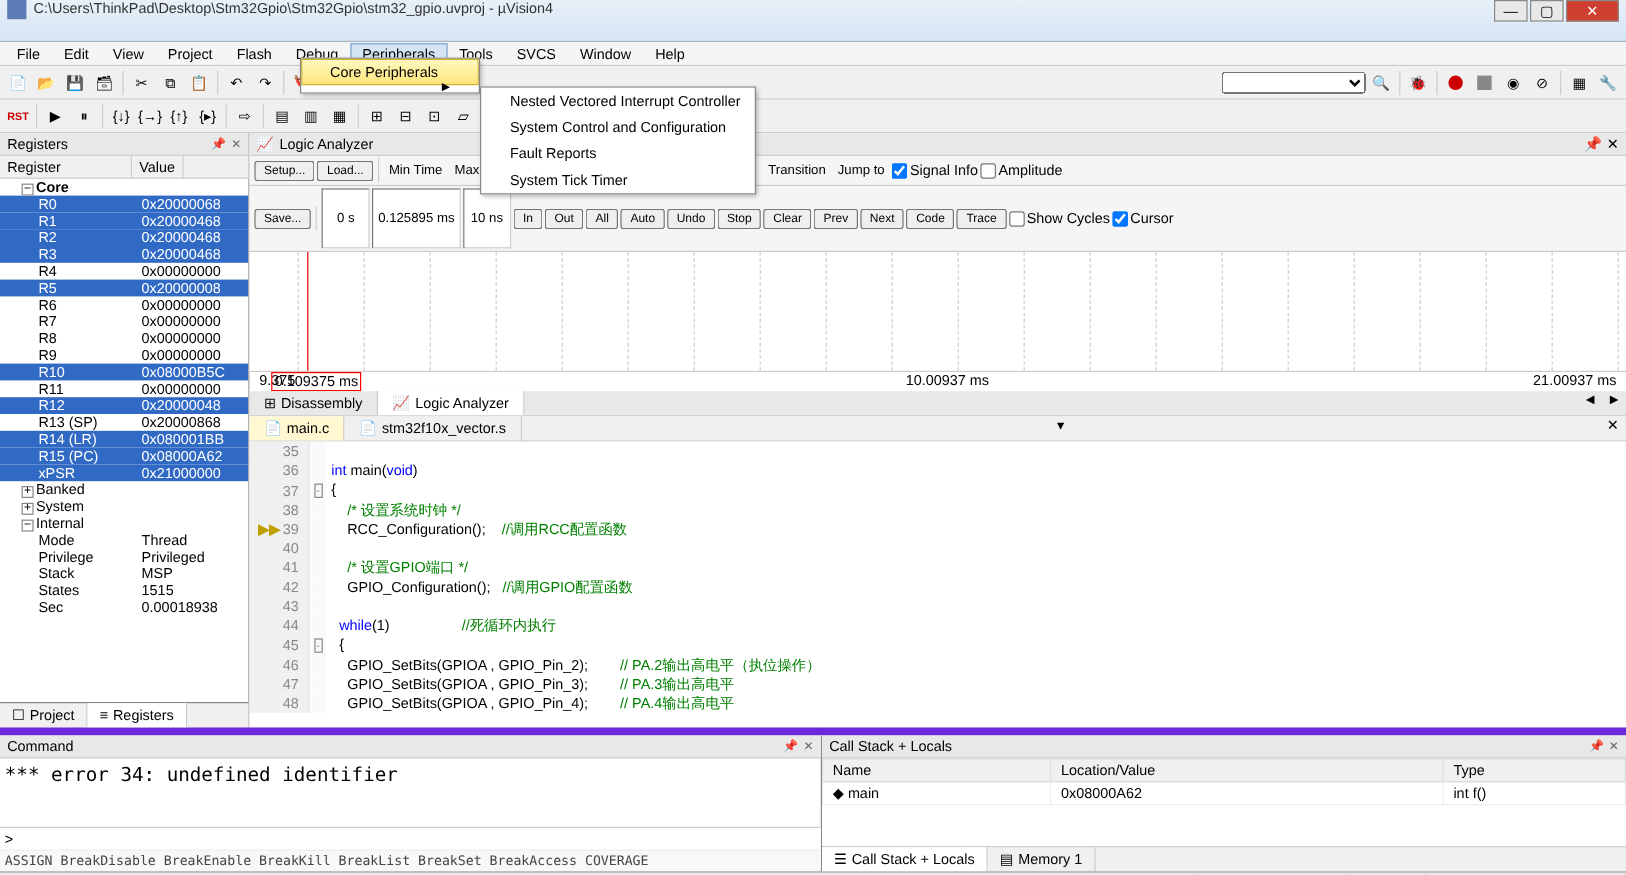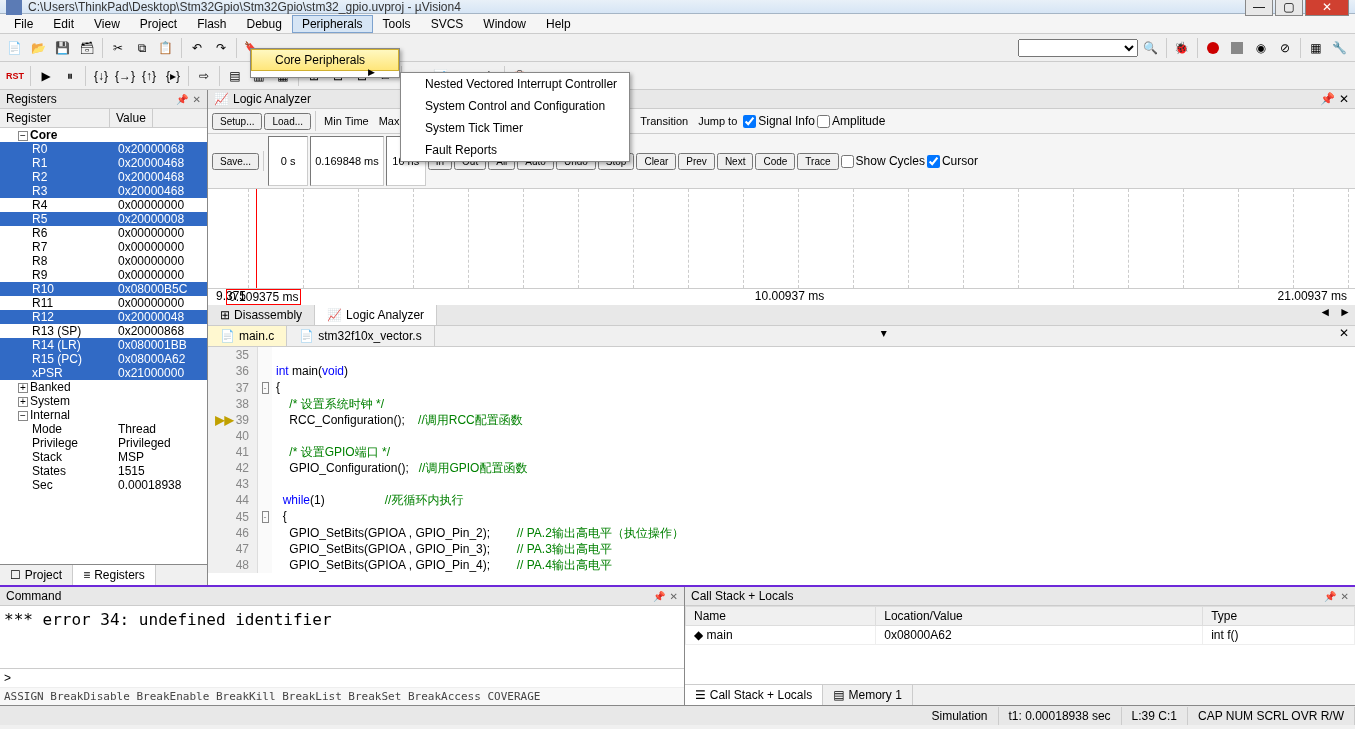--- a/index.html
+++ b/index.html
@@ -1,17 +1,17 @@
 <!DOCTYPE html>
 <html><head>
 <meta charset="utf-8">
 <style>
 * { box-sizing: border-box; margin: 0; padding: 0; font-family: "Segoe UI", Tahoma, sans-serif; font-size: 12px; }
 body { background: #f0f0f0; overflow: hidden; width: 1355px; height: 729px; }
-.titlebar { height: 14px; background: linear-gradient(#e8f0f8, #d6e5f5); display: flex; align-items: center; padding: 0 6px; border-bottom: 1px solid #a5b5c5; }
+.titlebar { height: 35px; background: linear-gradient(#e8f0f8, #d6e5f5); display: flex; align-items: flex-start; padding: 0 6px; border-bottom: 1px solid #a5b5c5; }
 .titlebar .icon { width: 16px; height: 16px; background: #5b7bb5; margin-right: 6px; }
 .titlebar .title { flex: 1; color: #333; }
 .titlebar .winbtn { width: 28px; height: 18px; margin-left: 2px; border: 1px solid #888; background: #e8e8e8; display: flex; align-items: center; justify-content: center; }
 .titlebar .close { background: #d04030; color: #fff; width: 44px; }
 
 .menubar { height: 20px; background: #f5f5f5; display: flex; align-items: center; border-bottom: 1px solid #ccc; padding: 0 4px; }
 .menubar .mi { padding: 2px 10px; cursor: pointer; }
 .menubar .mi.open { background: #d6e5f5; border: 1px solid #7da2ce; padding: 1px 9px; }
 
 .toolbar { height: 28px; background: #f0f0f0; display: flex; align-items: center; border-bottom: 1px solid #ccc; padding: 0 4px; gap: 2px; }
@@ -64,21 +64,21 @@
 
 .editor { flex: 1; overflow: auto; font-family: Consolas, "Courier New", monospace; font-size: 13px; background: #fff; position: relative; }
 .eline { display: flex; line-height: 16px; white-space: pre; }
 .eline .gutter { width: 50px; text-align: right; padding-right: 8px; background: #f0f0f0; color: #888; border-right: 1px solid #ddd; display: flex; justify-content: flex-end; align-items: center; gap: 2px; }
 .eline .fold { width: 14px; text-align: center; color: #888; background: #fafafa; }
 .eline .code { padding-left: 4px; }
 .kw { color: #0000ff; }
 .cm { color: #008000; }
 .arrow { color: #c0a000; font-weight: bold; }
 
-.botrow { display: flex; height: 120px; border-top: 2px solid #6d28d9; justify-content: center; }
+.botrow { display: flex; height: 120px; border-top: 7px solid #6d28d9; justify-content: center; }
 .cmdpane { flex: 1; display: flex; flex-direction: column; border-right: 1px solid #888; background: #fff; }
 .cmdout { flex: 1; font-family: Consolas, monospace; font-size: 16px; padding: 4px; overflow: auto; }
 .cmdin { display: flex; border-top: 1px solid #ccc; }
 .cmdin .prompt { padding: 2px 4px; }
 .cmdin input { flex: 1; border: none; font-family: Consolas, monospace; font-size: 12px; padding: 2px; }
 .cmdhint { font-family: Consolas, monospace; font-size: 11px; padding: 2px 4px; color: #444; background: #f8f8f8; border-top: 1px solid #eee; white-space: nowrap; overflow: hidden; }
 
 .callpane { width: 670px; display: flex; flex-direction: column; background: #fff; }
 .calltbl { width: 100%; border-collapse: collapse; }
 .calltbl th { text-align: left; background: #f0f0f0; padding: 2px 8px; border: 1px solid #ddd; font-weight: normal; }
@@ -121,22 +121,22 @@
     <div class="mi">Help</div>
   </div>
 
 <div class="submenu" id="sm1" style="left:250px; top:48px; width:150px;">
   <div class="smi highlighted hasarrow">Core Peripherals</div>
 </div>
 
 <div class="submenu" id="sm2" style="left:400px; top:48px; width:230px;margin-top:24px;">
     <div class="smi">Nested Vectored Interrupt Controller</div>
     <div class="smi">System Control and Configuration</div>
+    <div class="smi">Fault Reports</div>
     <div class="smi">System Tick Timer</div>
-    <div class="smi">Fault Reports</div>
   </div>
 
 <div class="toolbar">
   <div class="tb">📄</div>
   <div class="tb">📂</div>
   <div class="tb">💾</div>
   <div class="tb">🗃</div>
   <div class="tbsep"></div>
   <div class="tb">✂</div>
   <div class="tb">⧉</div>
@@ -345,21 +345,21 @@
         </label>
       <label class="chk">
           <input type="checkbox" style="">
           <span>Amplitude</span>
         </label>
     </div>
     <div class="la-controls">
       <button>Save...</button>
       <span class="tbsep"></span>
       <span class="val">0 s</span>
-      <span class="val">0.169848 ms</span>
+      <span class="val">0.125895 ms</span>
       <span class="val">10 ns</span>
       <button>In</button>
       <button>Out</button>
       <button>All</button>
       <button>Auto</button>
       <button>Undo</button>
       <button>Stop</button>
       <button>Clear</button>
       <button>Prev</button>
       <button>Next</button>

